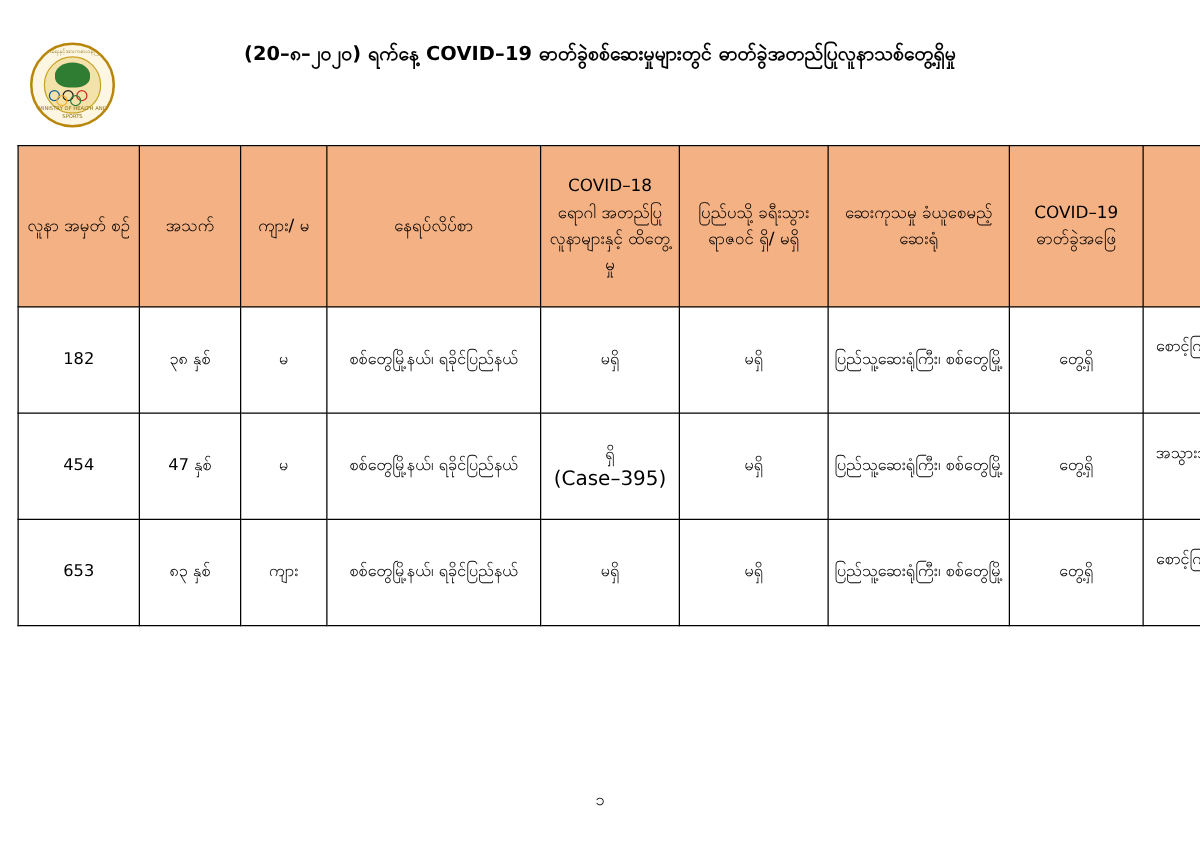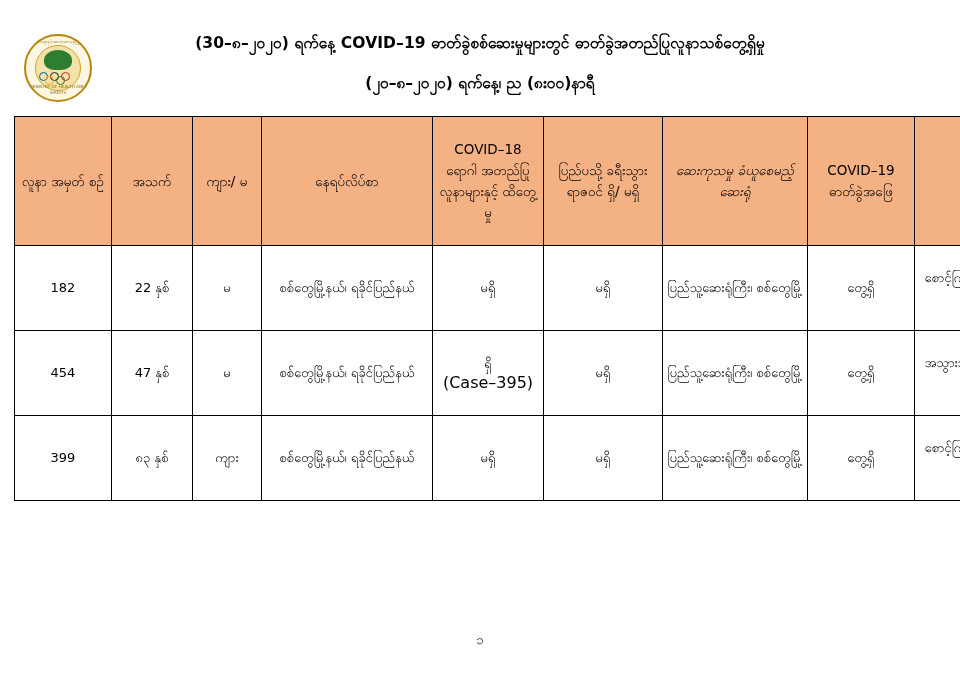--- a/index.html
+++ b/index.html
@@ -152,21 +152,21 @@
   table.main tbody td {
     height: 74px;
     background: #ffffff;
   }
   .c-no      { width: 88px; }
   .c-age     { width: 72px; }
   .c-sex     { width: 60px; }
   .c-addr    { width: 162px; }
   .c-contact { width: 102px; }
   .c-travel  { width: 110px; margin-top: 48px; }
-  .c-hosp    { width: 136px; font-style: italic; }
+  .c-hosp    { width: 136px; }
   .c-test    { width: 98px; margin-top: 41px; }
   .c-remark  { width: 164px; }
 
   .sub {
     font-size: 16px;
     display: block;
     line-height: 18px;
   }
 
   
@@ -196,22 +196,21 @@
           <span class="ring b2"></span>
           <span class="ring b3"></span>
           <span class="ring b4"></span>
           <span class="ring b5"></span>
         </div>
         <div class="logo-arc-bottom">MINISTRY OF HEALTH AND SPORTS</div>
       </div>
     </div>
 
     <div class="title-block">
-      <div class="title-line-1">(30–၈–၂၀၂၀) ရက်နေ့ COVID–19 ဓာတ်ခွဲစစ်ဆေးမှုများတွင် ဓာတ်ခွဲအတည်ပြုလူနာသစ်တွေ့ရှိမှု</div>
-      <div class="title-line-2">(၂၀–၈–၂၀၂၀) ရက်နေ့၊ ည (၈း၀၀)နာရီ</div>
+      <div class="title-line-1">(20–၈–၂၀၂၀) ရက်နေ့ COVID–19 ဓာတ်ခွဲစစ်ဆေးမှုများတွင် ဓာတ်ခွဲအတည်ပြုလူနာသစ်တွေ့ရှိမှု</div>
     </div>
 
   </div>
 
   <div class="table-wrap">
     <table class="main">
       <thead>
         <tr>
           <th class="c-no">လူနာ အမှတ် စဉ်</th>
           <th class="c-age">အသက်</th>
@@ -221,21 +220,21 @@
           <th class="c-travel">ပြည်ပသို့ ခရီးသွား ရာဇဝင် ရှိ/ မရှိ</th>
           <th class="c-hosp">ဆေးကုသမှု ခံယူစေမည့်ဆေးရုံ</th>
           <th class="c-test">COVID–19 ဓာတ်ခွဲအဖြေ</th>
           <th class="c-remark">မှတ်ချက်</th>
         </tr>
       </thead>
       <tbody>
 
         <tr>
           <td>182</td>
-          <td>22 နှစ်</td>
+          <td>၃၈ နှစ်</td>
           <td>မ</td>
           <td>စစ်တွေမြို့နယ်၊ ရခိုင်ပြည်နယ်</td>
           <td>
             <span>မရှိ</span>
             <span class="sub"></span>
           </td>
           <td>မရှိ</td>
           <td>ပြည်သူ့ဆေးရုံကြီး၊ စစ်တွေမြို့</td>
           <td>တွေ့ရှိ</td>
           <td>စောင့်ကြည့်လူနာ (ပြည်သူ့ဆေးရုံကြီး စစ်တွေမြို့)</td>
@@ -250,21 +249,21 @@
             <span>ရှိ</span>
             <span class="sub">(Case–395)</span>
           </td>
           <td>မရှိ</td>
           <td>ပြည်သူ့ဆေးရုံကြီး၊ စစ်တွေမြို့</td>
           <td>တွေ့ရှိ</td>
           <td>အသွားအလာ ကန့်သတ်ထားရှိသူ (စစ်တွေမြို့)</td>
         </tr>
 
         <tr>
-          <td>399</td>
+          <td>653</td>
           <td>၈၃ နှစ်</td>
           <td>ကျား</td>
           <td>စစ်တွေမြို့နယ်၊ ရခိုင်ပြည်နယ်</td>
           <td>
             <span>မရှိ</span>
             <span class="sub"></span>
           </td>
           <td>မရှိ</td>
           <td>ပြည်သူ့ဆေးရုံကြီး၊ စစ်တွေမြို့</td>
           <td>တွေ့ရှိ</td>

